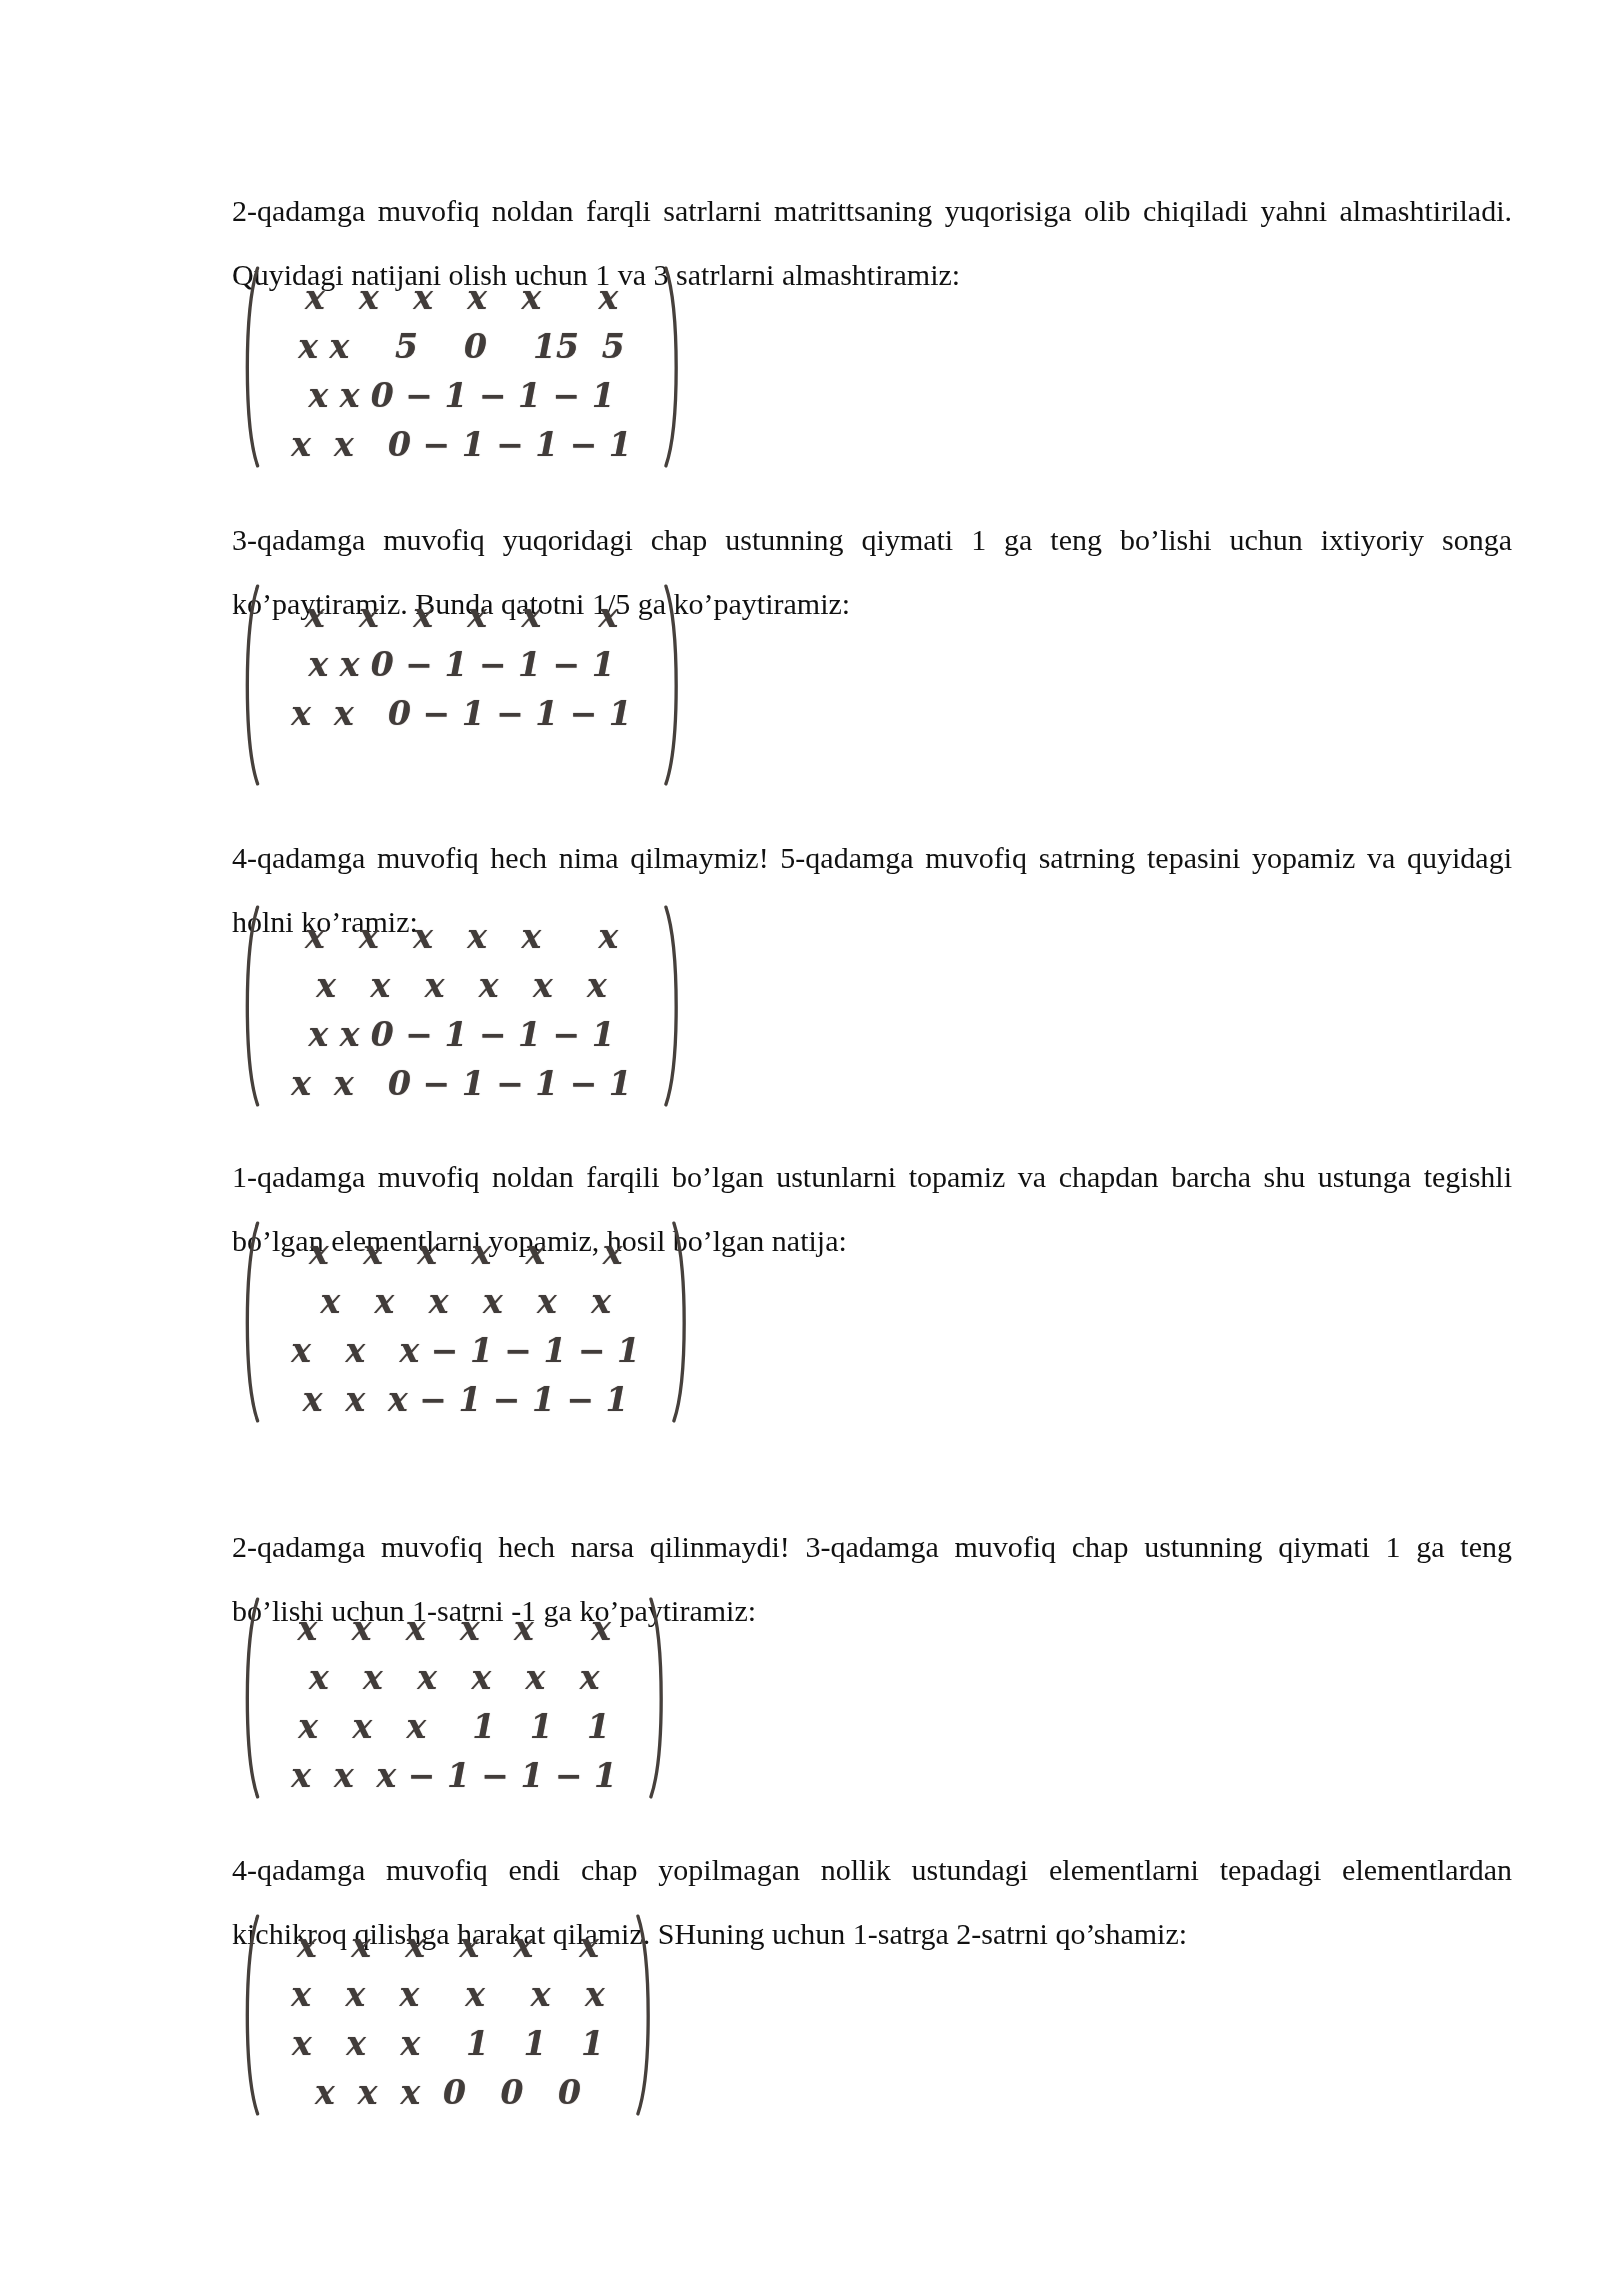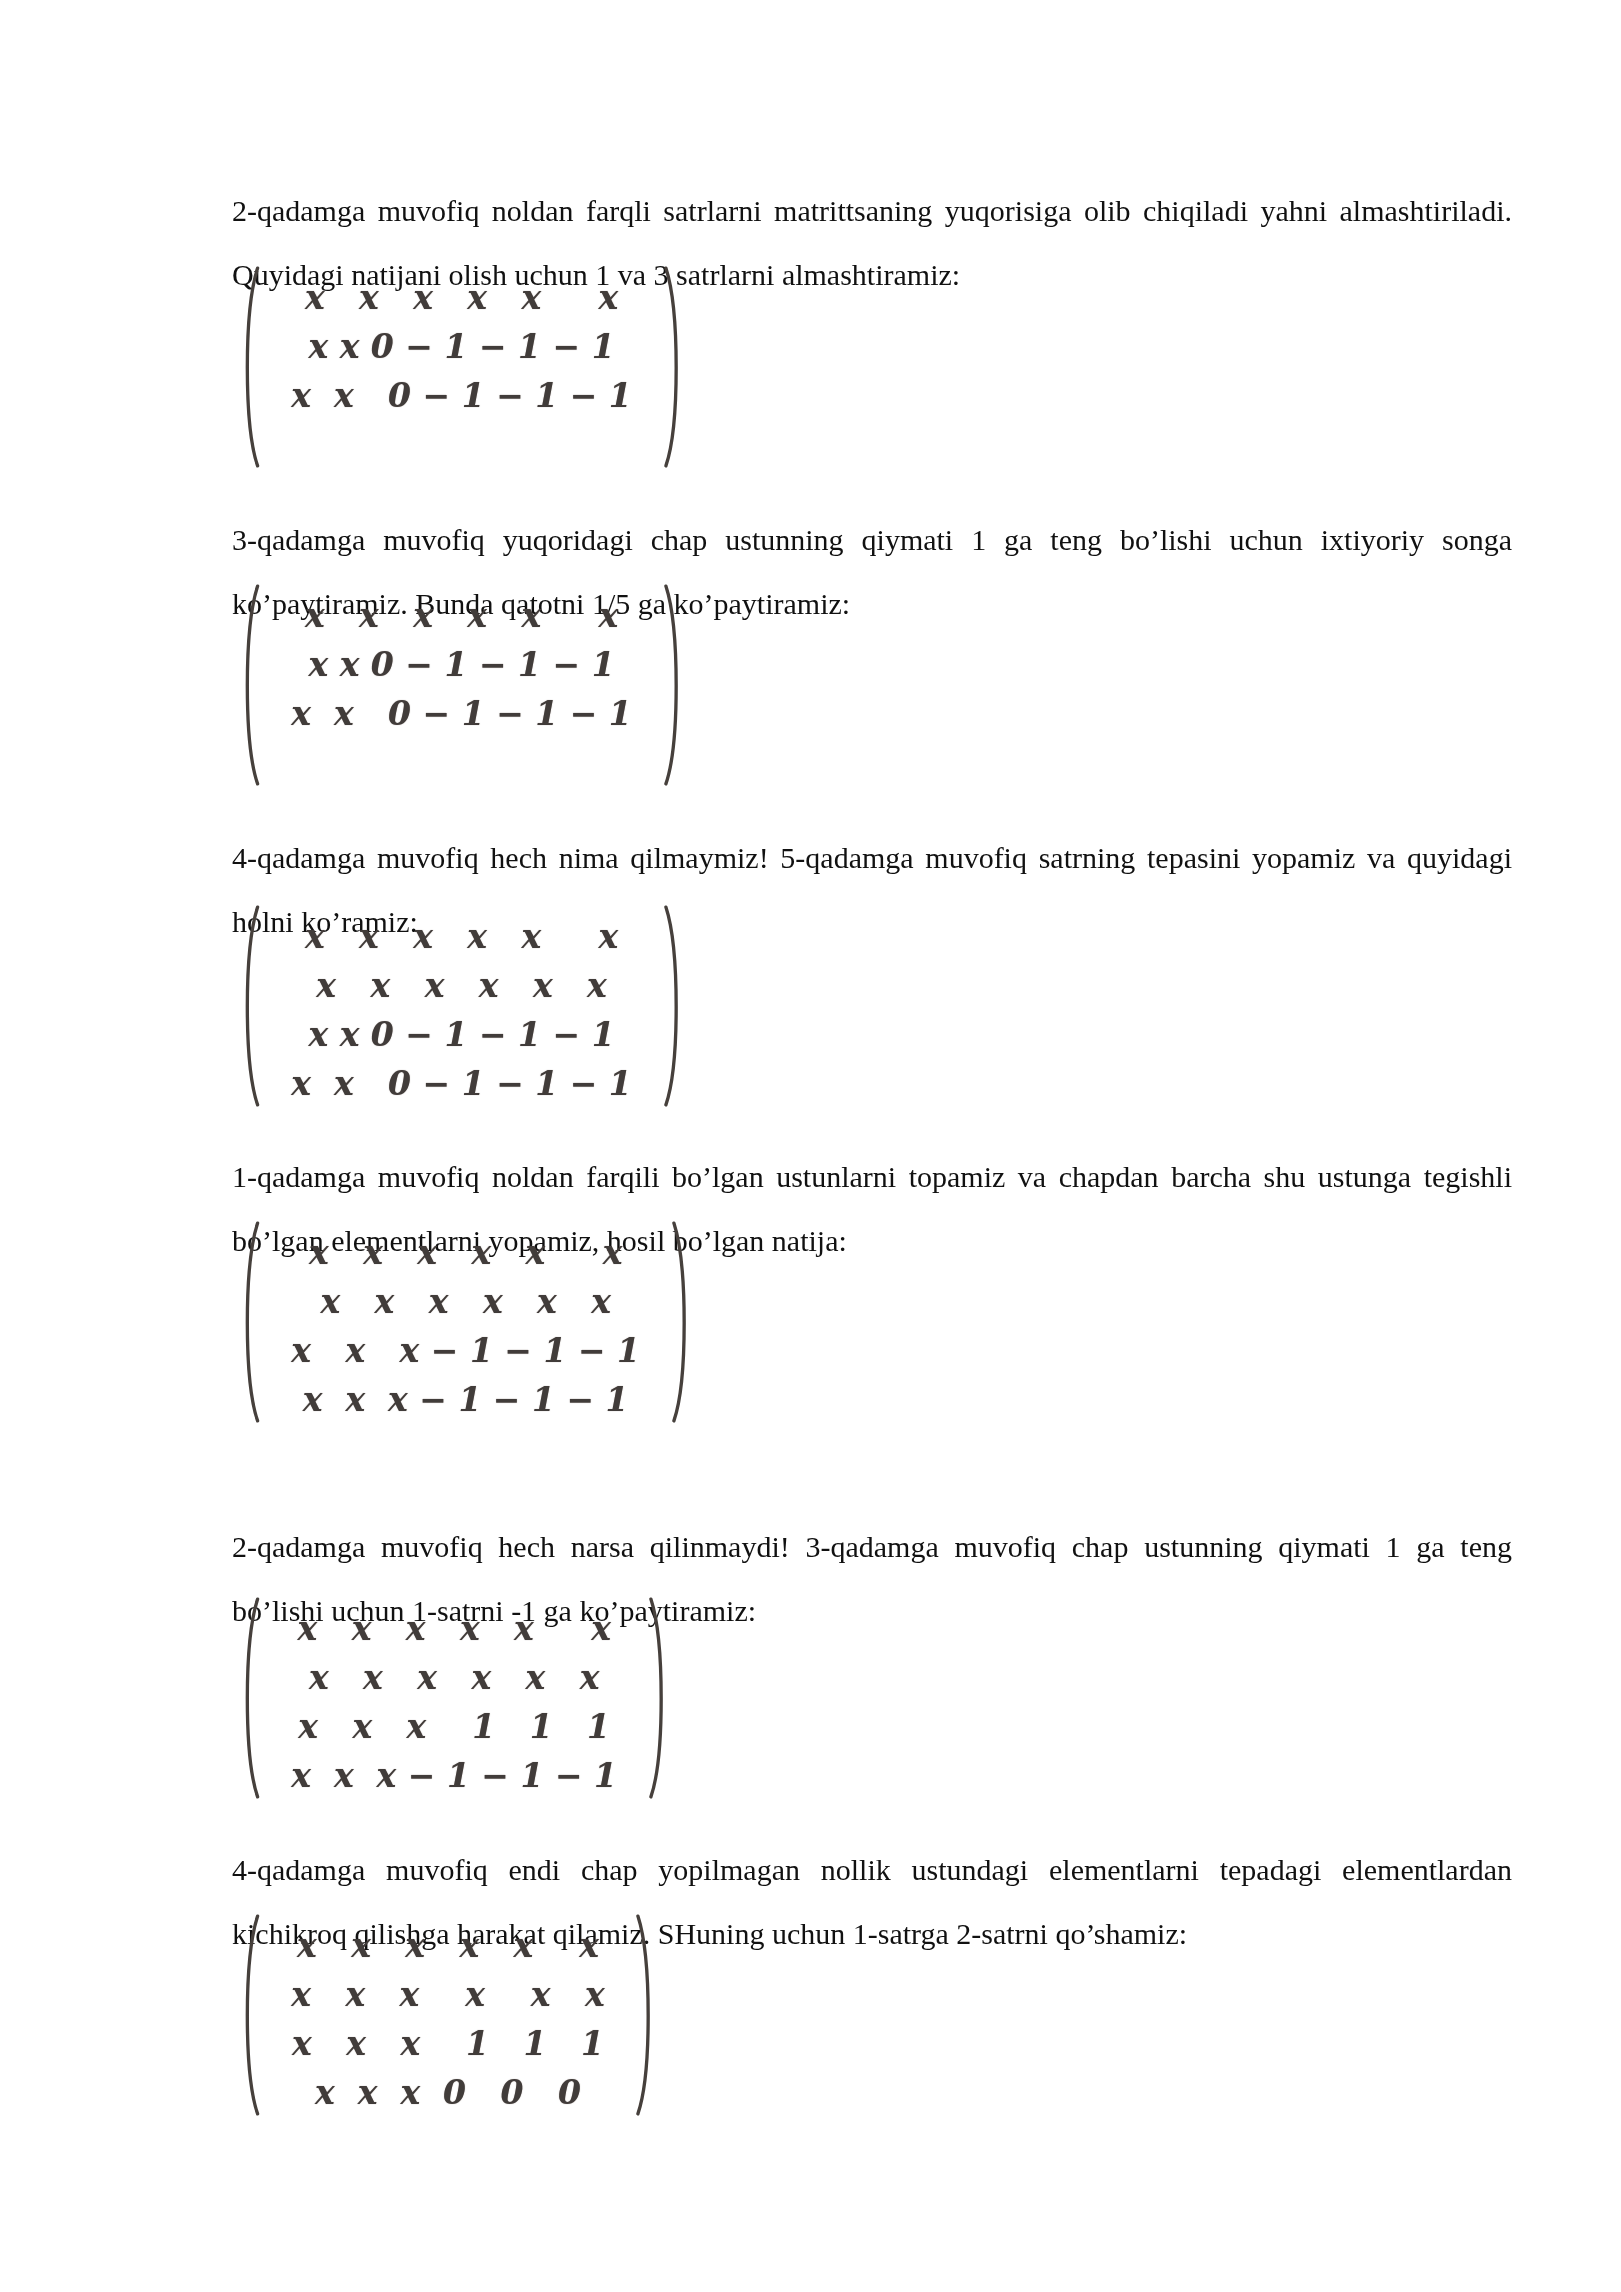--- a/index.html
+++ b/index.html
@@ -61,20 +61,21 @@
 <div class="page">
 
   <p class="para" style="top:149px">2-qadamga muvofiq noldan farqli satrlarni matrittsaning yuqorisiga olib chiqiladi yahni almashtiriladi. Quyidagi natijani olish uchun 1 va 3 satrlarni almashtiramiz:</p>
 
   <div class="matrix" style="top:263px">
     <svg class="paren" width="23.5" height="208" viewBox="0 0 24 212">
       <path d="M19 5 C 5 48, 5 166, 19 207" fill="none" stroke="#46403c" stroke-width="3.4" stroke-linecap="round"></path>
     </svg>
     <div class="rows">
       <div class="mrow">x   x   x   x   x     x</div>
+      <div class="mrow">x x    5    0    15  5</div>
       <div class="mrow">x x 0 − 1 − 1 − 1</div>
       <div class="mrow">x  x   0 − 1 − 1 − 1</div>
     </div>
     <svg class="paren" width="23.5" height="208" viewBox="0 0 24 212">
       <path d="M5 5 C 19 48, 19 166, 5 207" fill="none" stroke="#46403c" stroke-width="3.4" stroke-linecap="round"></path>
     </svg>
   </div>
 
   <p class="para" style="top:478px">3-qadamga muvofiq yuqoridagi chap ustunning qiymati 1 ga teng bo’lishi uchun ixtiyoriy songa ko’paytiramiz. Bunda qatotni 1/5 ga ko’paytiramiz:</p>
 

